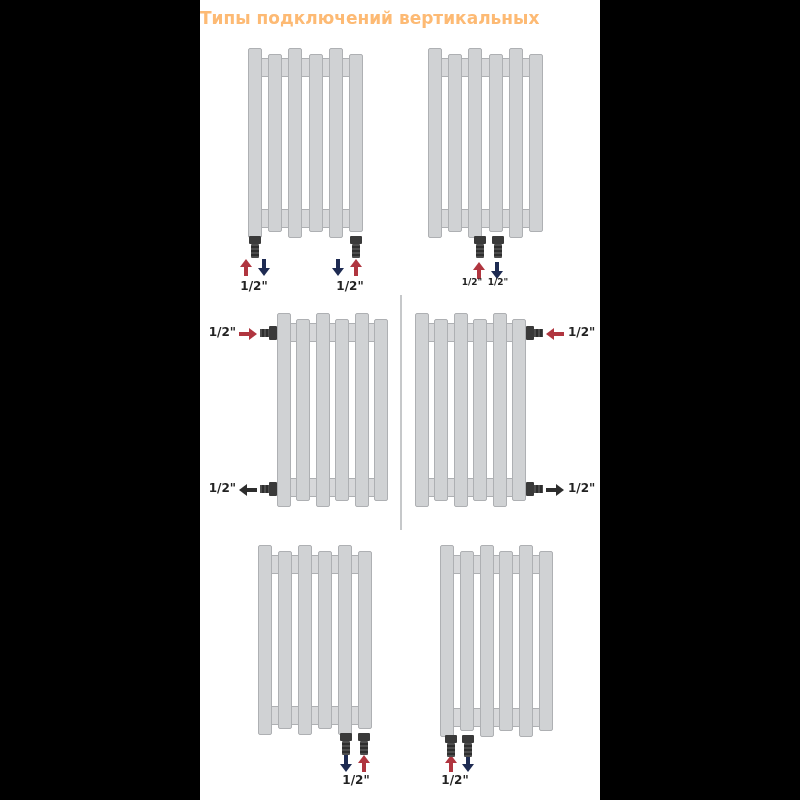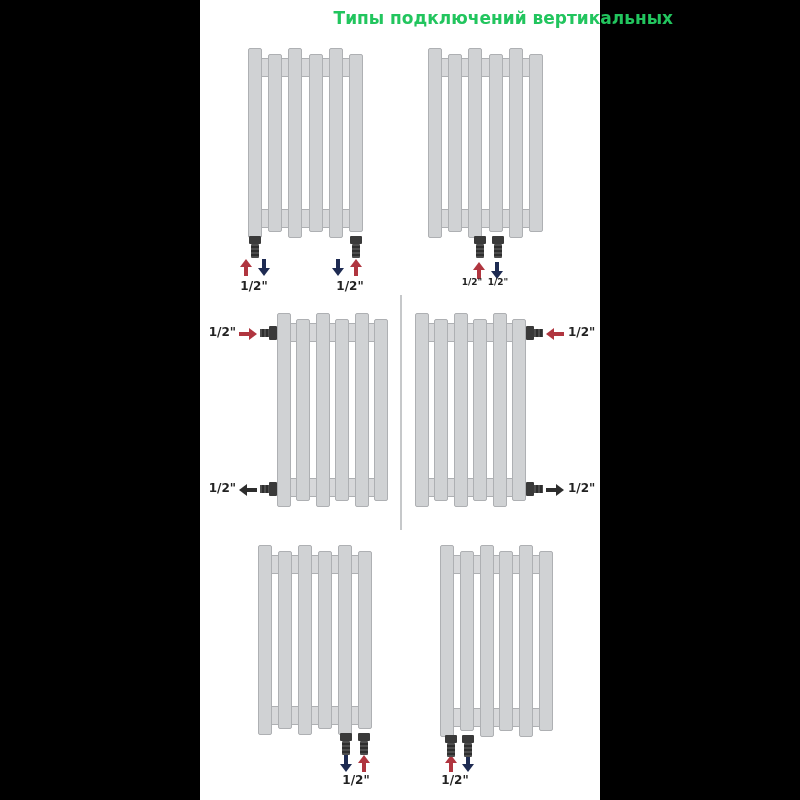--- a/index.html
+++ b/index.html
@@ -1,21 +1,21 @@
 <!DOCTYPE html>
 <html style="--background-black: #000000; --panel-white: #ffffff; --radiator-fill: #d0d2d4; --radiator-border: #aeb0b3; --radiator-header: #d7d8da; --valve-dark: #3a3a3a; --divider-gray: #c6c8ca; --supply-red: #b0353f; --return-navy: #1e2b52; --return-black: #2d2d2d; --label-text: #222222;"><head>
 <meta charset="utf-8">
 <style>
   html,body{margin:0;padding:0;background:#000;}
   #canvas{position:relative;width:800px;height:800px;overflow:hidden;
           font-family:"DejaVu Sans",sans-serif;background:var(--background-black,#000);}
   .sidebar-black{position:absolute;top:0;width:200px;height:800px;background:var(--background-black,#000);}
   .strip{position:absolute;left:200px;top:0;width:400px;height:800px;background:var(--panel-white,#fff);}
-  .title{position:absolute;left:200px;top:8px;width:473px;text-align:right;
-         font-size:17px;font-weight:bold;color:#22c55e;}
+  .title{position:absolute;left:200px;top:8px;width:473px;text-align:left;
+         font-size:17px;font-weight:bold;color:#fdba74;}
   .divider{position:absolute;left:400px;top:295px;width:2px;height:235px;background:var(--divider-gray,#c6c8ca);}
 
   .radiator{position:absolute;}
   .hbar{position:absolute;left:2px;right:2px;height:17px;background:var(--radiator-header,#d7d8da);
         border:1px solid var(--radiator-border,#aeb0b3);z-index:0;}
   .hbar.top{top:10px;} .hbar.bot{bottom:10px;}
   .tubes{position:absolute;inset:0;display:flex;justify-content:space-between;align-items:flex-start;z-index:1;}
   .tube{display:block;width:14px;height:100%;box-sizing:border-box;background:var(--radiator-fill,#d0d2d4);
         border:1px solid var(--radiator-border,#aeb0b3);border-radius:2px;}
   .tube.alt{height:calc(100% - 12px);margin-top:6px;}

